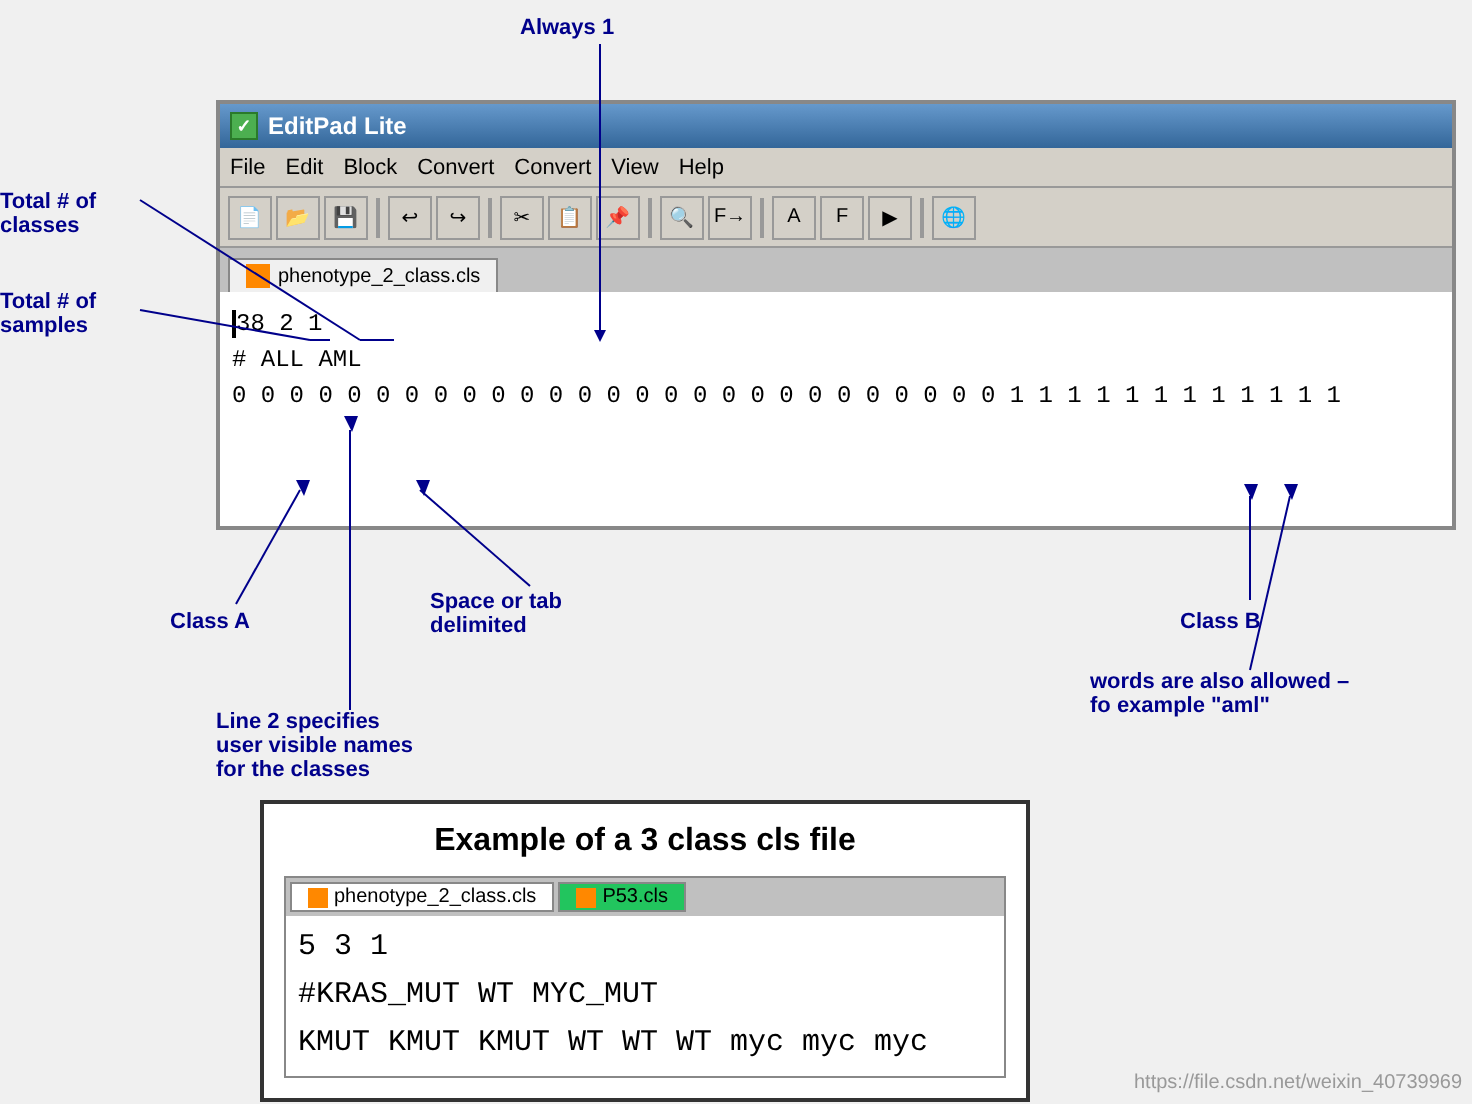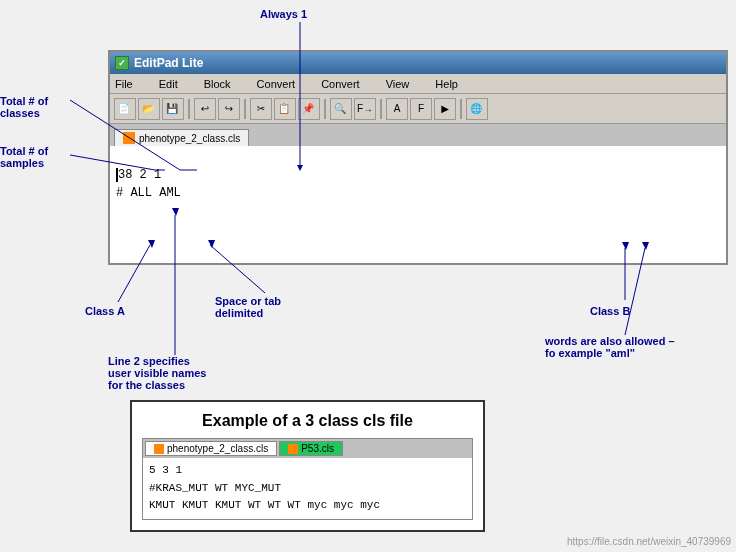--- a/index.html
+++ b/index.html
@@ -59,21 +59,21 @@
       font-size: 12px;
       font-weight: bold;
     }
 
     .editpad-menubar {
       background: #d4d0c8;
       height: 20px;
       display: flex;
       align-items: center;
       padding: 0 5px;
-      gap: 26px;
+      gap: 10px;
       border-bottom: 1px solid #999;
     }
 
     .menu-item {
       font-size: 11px;
       color: #000;
       cursor: pointer;
     }
 
     .editpad-toolbar {
@@ -127,21 +127,21 @@
     .tab-icon {
       width: 12px;
       height: 12px;
       background: #ff8800;
       display: inline-block;
     }
 
     .editpad-content {
       background: white;
       flex: 1;
-      padding: 20px 6px;
+      padding: 7px 6px;
       font-family: 'Courier New', monospace;
       font-size: 12px;
       line-height: 1.5;
       color: #000;
       height: calc(100% - 94px);
     }
 
     .content-line {
       display: flex;
       align-items: center;
@@ -154,21 +154,21 @@
       height: 14px;
       background: black;
       vertical-align: middle;
     }
 
     
     .example-box {
       position: absolute;
       top: 400px;
       left: 130px;
-      width: 355px;
+      width: 385px;
       background: white;
       border: 2px solid #333;
       padding: 10px;
     }
 
     .example-title {
       font-size: 16px;
       font-weight: bold;
       text-align: center;
       margin-bottom: 8px;
@@ -204,21 +204,21 @@
     .example-tab-icon {
       width: 10px;
       height: 10px;
       background: #ff8800;
     }
 
     .example-content {
       background: white;
       padding: 4px 6px;
       font-family: 'Courier New', monospace;
-      font-size: 11px;
+      font-size: 15px;
       line-height: 1.6;
     }
 
     
     .watermark {
       position: absolute;
       bottom: 5px;
       right: 5px;
       font-size: 10px;
       color: #999;
@@ -295,20 +295,21 @@
   <div class="editpad-tabs">
     <div class="editpad-tab">
       <span class="tab-icon"></span>
       <span>phenotype_2_class.cls</span>
     </div>
   </div>
 
   <div class="editpad-content">
     <div class="content-line"><span class="line-cursor"></span><span>38 2 1</span></div>
     <div class="content-line"><span># ALL AML</span></div>
+    <div class="content-line"><span>0 0 0 0 0 0 0 0 0 0 0 0 0 0 0 0 0 0 0 0 0 0 0 0 0 0 0 1 1 1 1 1 1 1 1 1 1 1 1</span></div>
   </div>
 </div>
 
 <div class="example-box">
   <div class="example-title">Example of a 3 class cls file</div>
   <div class="example-editor">
     <div class="example-tabs">
       <div class="example-tab active">
         <span class="example-tab-icon"></span>
         <span>phenotype_2_class.cls</span>

